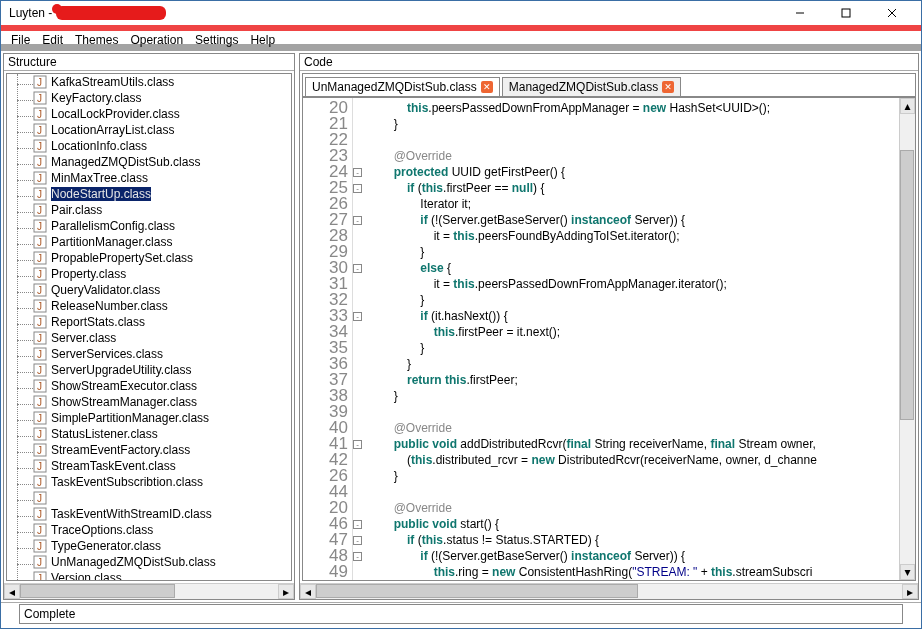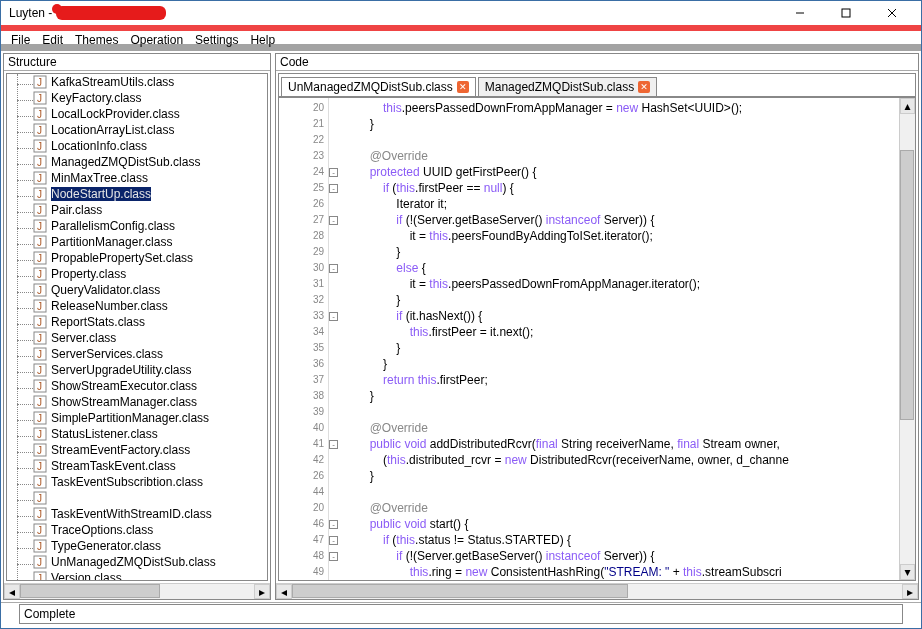--- a/index.html
+++ b/index.html
@@ -15,44 +15,44 @@
   .win-btn svg { width: 10px; height: 10px; }
 
   
   .menu-bar { height: 20px; display: flex; align-items: flex-start; gap: 0; padding: 0 4px; border-bottom: 7px solid #a3a3a3; }
   .menu-bar span { padding: 2px 6px; font-size: 12px; }
 
   
   .main { display: flex; height: 551px; }
   .panel-wrap { border: 1px solid #888; margin: 2px; display: flex; flex-direction: column; }
   .panel-title { padding: 1px 4px; font-size: 12px; border-bottom: 1px solid #aaa; }
-  .sidebar { width: 268px; }
+  .sidebar { width: 292px; }
   .tree { flex: 1; overflow: auto; border: 1px solid #888; margin: 2px; padding: 0; background: #fff; position: relative; }
   .tree-inner { padding-left: 30px; padding-top: 0; }
   .tree-item { display: flex; align-items: center; height: 16px; white-space: nowrap; font-size: 12px; }
   .tree-item .icon { width: 14px; height: 14px; display: inline-flex; align-items: center; justify-content: center; margin-right: 4px; }
   .tree-item.selected .label { background: #0a246a; color: #e5e5e5; }
   .tree-line { position: absolute; left: 10px; top:0; bottom:0; border-left:1px dotted #888; }
   .tree-branch { width: 16px; height:16px; border-bottom:1px dotted #888; display:inline-block; margin-left:-20px; position:relative; top:-5px; }
 
   
   .code-area { flex: 1; }
   .tabs-row { height: 24px; display: flex; align-items: flex-end; border: 1px solid #888; margin: 2px; margin-bottom: 0; padding-left: 2px; gap: 2px; }
   .tab { border: 1px solid #888; border-bottom: none; padding: 2px 6px; display: flex; align-items: center; gap: 4px; background: #fff; font-size: 12px; }
   .tab.active { background: #fff; }
   .tab.inactive { background: #f0f0f0; }
   .tab .close { width: 12px; height: 12px; background: #e63; border-radius: 2px; color: #fff; font-size: 9px; display: flex; align-items: center; justify-content: center; }
 
   .editor { flex: 1; display: flex; border: 1px solid #888; margin: 2px; margin-top: 0; overflow: hidden; }
-  .gutter { width: 50px; background: #fff; border-right: 1px solid #ddd; font-family: Consolas, monospace; font-size: 10px; color: #888; text-align: right; padding-right: 4px; padding-top: 2px; line-height: 16px; }
+  .gutter { width: 50px; background: #fff; border-right: 1px solid #ddd; font-family: Consolas, monospace; font-size: 17px; color: #888; text-align: right; padding-right: 4px; padding-top: 2px; line-height: 16px; }
   .fold-gutter { width: 14px; background:#fff; font-family: monospace; font-size:10px; line-height:16px; color:#888; padding-top:2px; }
   .fold-box { width:9px; height:9px; border:1px solid #888; display:inline-flex; align-items:center; justify-content:center; font-size:8px; color:#666; line-height:5px; }
 
   .code { flex: 1; font-family: Consolas, monospace; font-size: 12px; padding-top: 2px; line-height: 16px; white-space: pre; overflow: auto; color:#000; }
-  .kw { color: #8b5cf6; font-weight: normal; }
+  .kw { color: #0f766e; font-weight: bold; }
   .ann { color: #888; }
   .str { color: #008; }
 
   
   .status-bar-wrap { border-top: 1px solid #aaa; padding: 1px 18px; }
   .status-bar { border: 1px solid #888; padding: 2px 4px; font-size: 12px; height: 20px; }
 
   
   .hscroll { height: 16px; background: #f0f0f0; border-top: 1px solid #ccc; display:flex; }
   .hscroll .arrow { width:16px; display:flex; align-items:center; justify-content:center; background:#e8e8e8; border:1px solid #ccc; }

